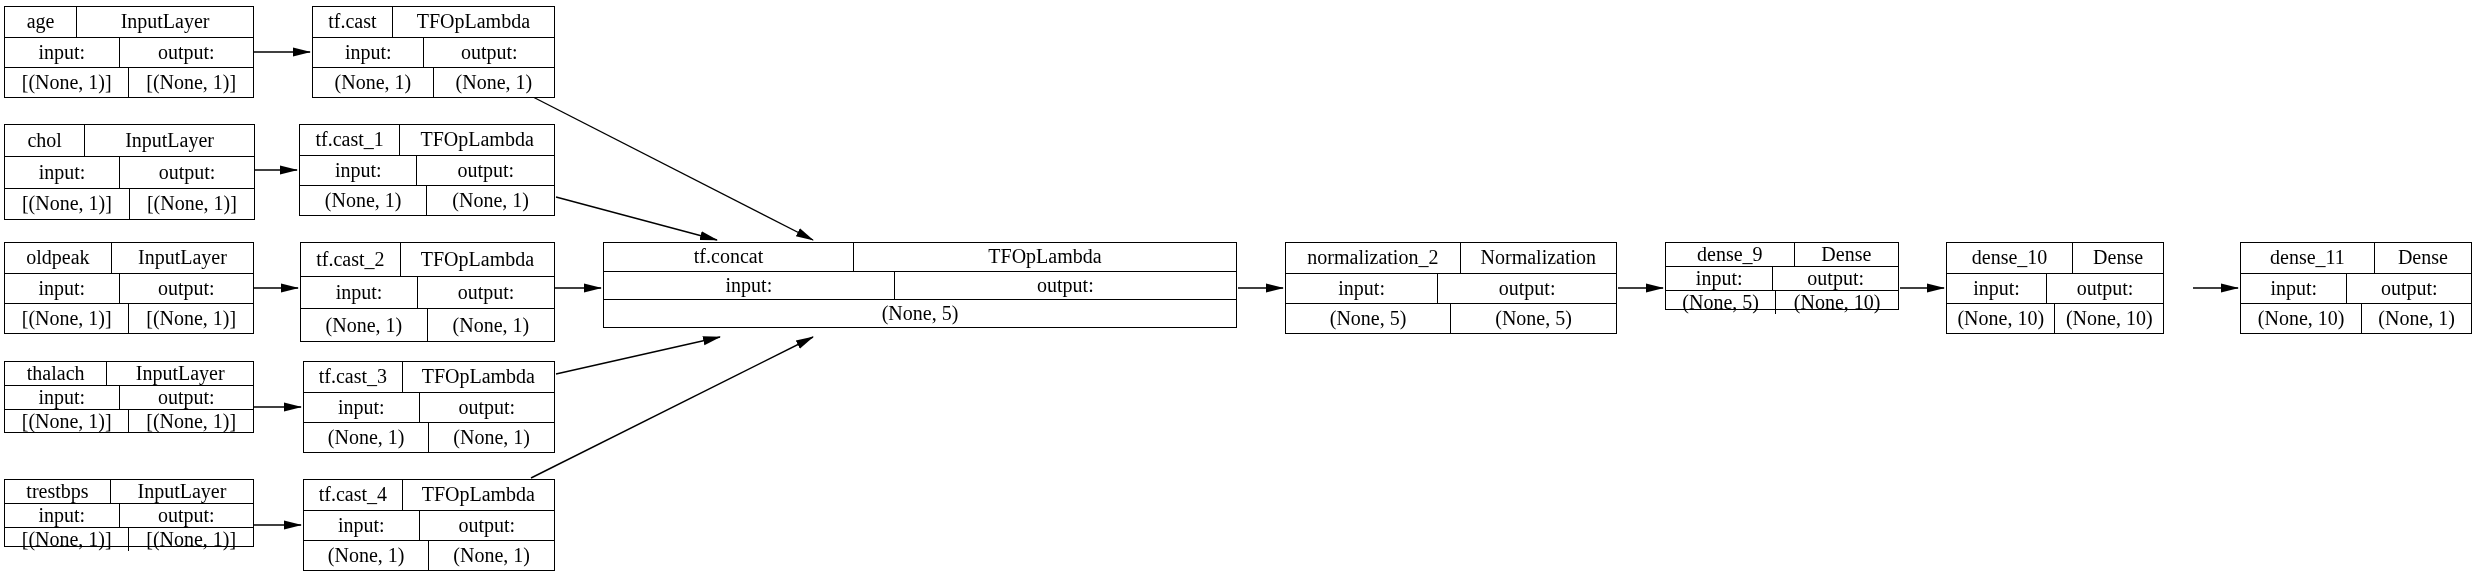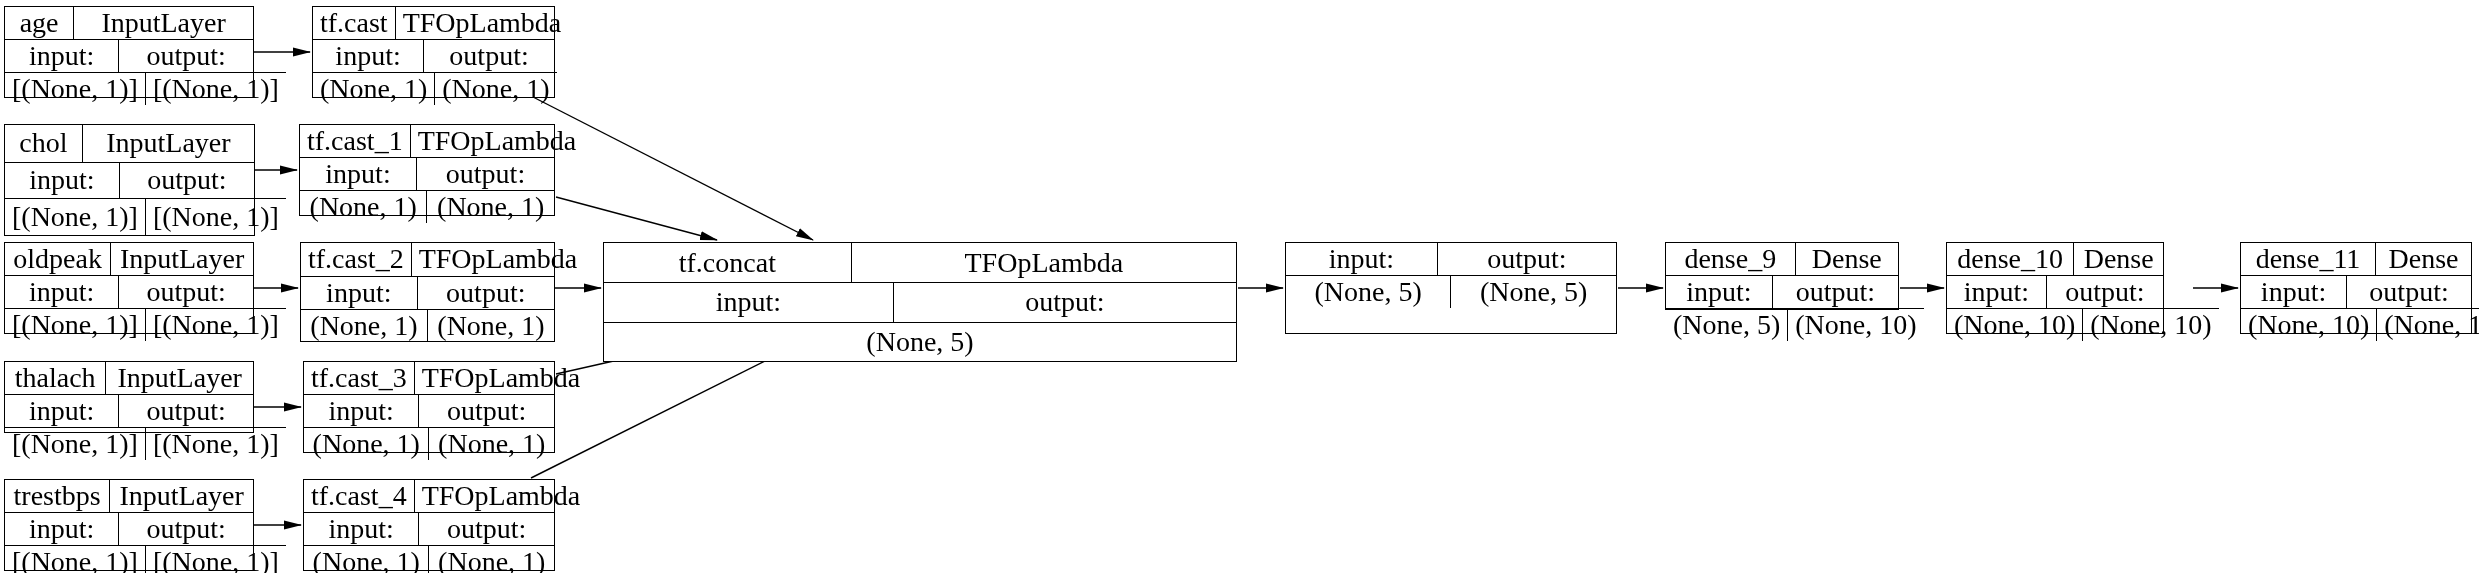--- a/index.html
+++ b/index.html
@@ -3,21 +3,21 @@
 <meta charset="utf-8">
 <style>
   html, body { margin: 0; padding: 0; background: #ffffff; }
   .canvas {
     position: relative;
     width: 2479px;
     height: 573px;
     background: #ffffff;
     overflow: hidden;
     font-family: "Liberation Serif", "DejaVu Serif", serif;
-    font-size: 28px;
+    font-size: 20px;
     color: #000000;
   }
   .edges { position: absolute; left: 0; top: 0; }
   .node {
     position: absolute;
     box-sizing: border-box;
     border: 1.4px solid #000;
     background: #fff;
   }
   .nrow {
@@ -89,21 +89,21 @@
     <div class="nrow">
       <div class="cell">input:</div>
       <div class="cell">output:</div>
     </div>
     <div class="nrow">
       <div class="cell">(None, 1)</div>
       <div class="cell">(None, 1)</div>
     </div>
   </div>
 
-  <div class="node" style="left:4px;top:124px;width:251px;height:112px">
+  <div class="node" style="left:4px;top:124px;width:251px;height:96px">
     <div class="nrow">
       <div class="cell">chol</div>
       <div class="cell">InputLayer</div>
     </div>
     <div class="nrow">
       <div class="cell">input:</div>
       <div class="cell">output:</div>
     </div>
     <div class="nrow">
       <div class="cell">[(None, 1)]</div>
@@ -149,35 +149,39 @@
     <div class="nrow">
       <div class="cell">input:</div>
       <div class="cell">output:</div>
     </div>
     <div class="nrow">
       <div class="cell">(None, 1)</div>
       <div class="cell">(None, 1)</div>
     </div>
   </div>
 
-  <div class="node" style="left:603px;top:242px;width:634px;height:120px">
+  <div class="node" style="left:603px;top:242px;width:634px;height:86px">
     <div class="nrow">
       <div class="cell">tf.concat</div>
       <div class="cell">TFOpLambda</div>
     </div>
     <div class="nrow">
       <div class="cell">input:</div>
       <div class="cell">output:</div>
     </div>
     <div class="nrow">
       <div class="cell">(None, 5)</div>
     </div>
   </div>
 
   <div class="node" style="left:1285px;top:242px;width:332px;height:92px">
+    <div class="nrow">
+      <div class="cell">normalization_2</div>
+      <div class="cell">Normalization</div>
+    </div>
     <div class="nrow">
       <div class="cell">input:</div>
       <div class="cell">output:</div>
     </div>
     <div class="nrow">
       <div class="cell">(None, 5)</div>
       <div class="cell">(None, 5)</div>
     </div>
   </div>
 
@@ -249,21 +253,21 @@
     <div class="nrow">
       <div class="cell">input:</div>
       <div class="cell">output:</div>
     </div>
     <div class="nrow">
       <div class="cell">(None, 1)</div>
       <div class="cell">(None, 1)</div>
     </div>
   </div>
 
-  <div class="node" style="left:4px;top:479px;width:250px;height:92px">
+  <div class="node" style="left:4px;top:479px;width:250px;height:68px">
     <div class="nrow">
       <div class="cell">trestbps</div>
       <div class="cell">InputLayer</div>
     </div>
     <div class="nrow">
       <div class="cell">input:</div>
       <div class="cell">output:</div>
     </div>
     <div class="nrow">
       <div class="cell">[(None, 1)]</div>

